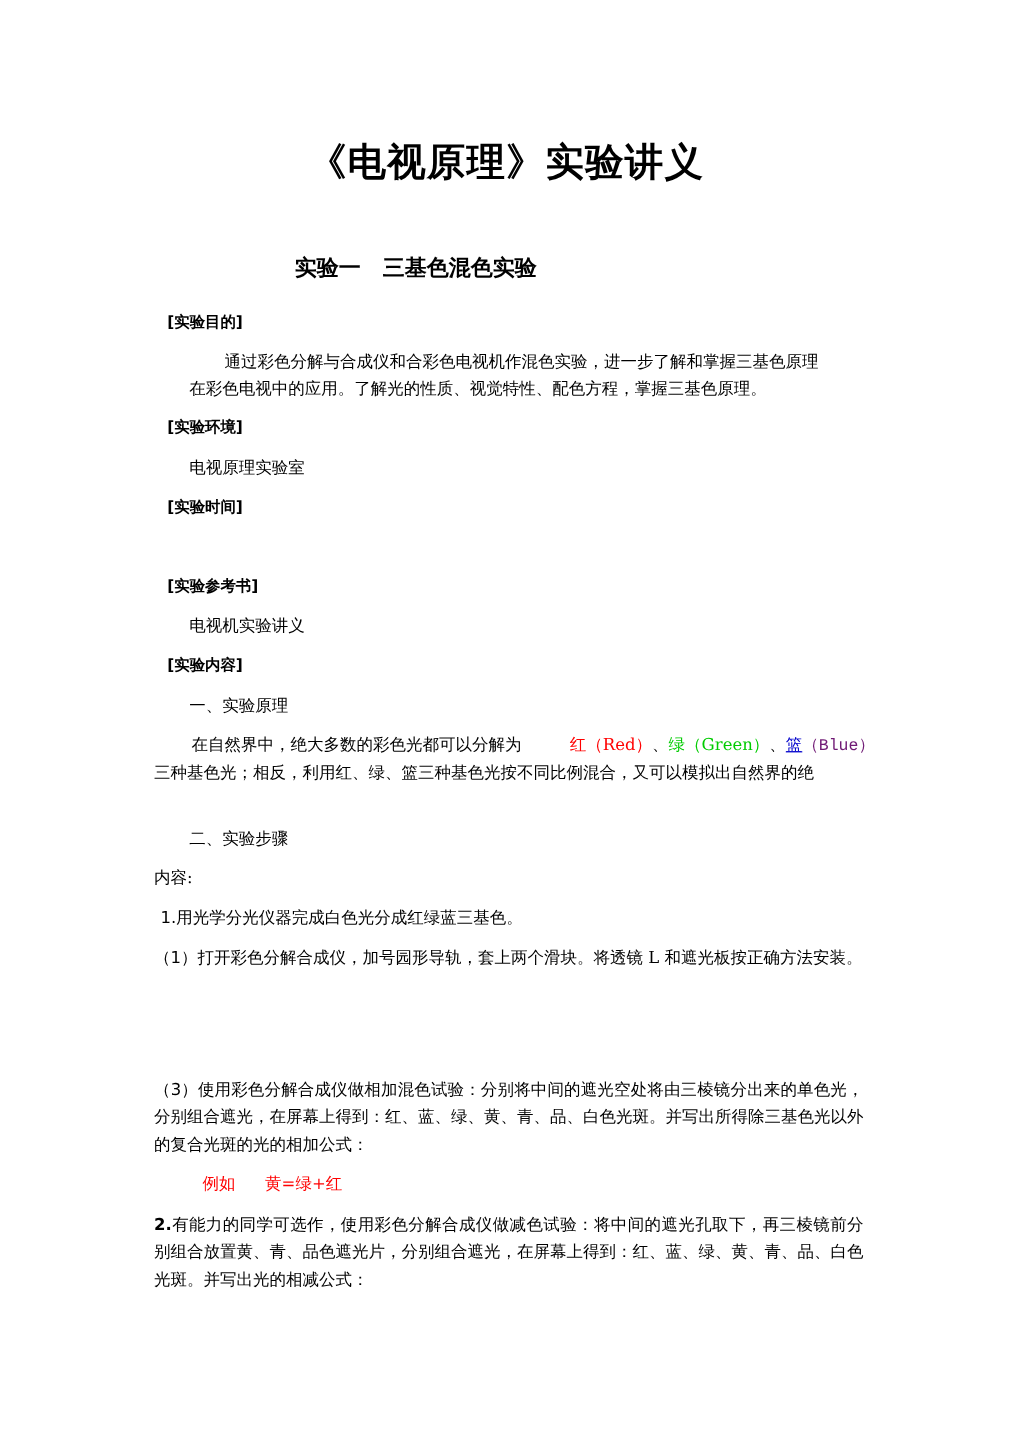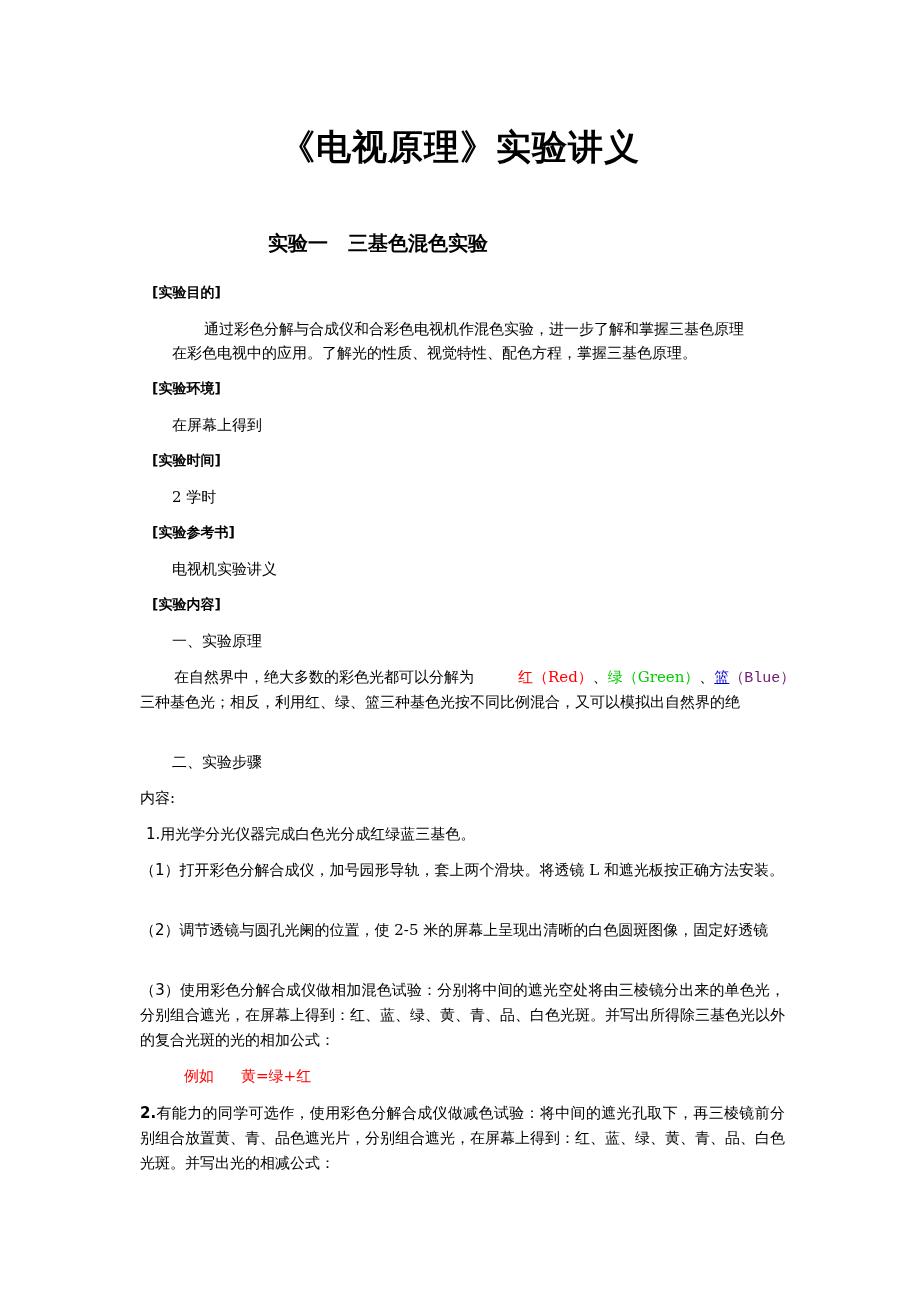--- a/index.html
+++ b/index.html
@@ -29,24 +29,23 @@
 <div class="page">
 
   <div class="title">《电视原理》实验讲义</div>
   <div class="subtitle">实验一　三基色混色实验</div>
 
   <div class="sec" style="top:284px">[实验目的]</div>
   <div class="p" style="top:317px; left:172px; width:615px; text-indent:32px">通过彩色分解与合成仪和合彩色电视机作混色实验，进一步了解和掌握三基色原理</div>
   <div class="p" style="top:341px; left:172px; width:615px">在彩色电视中的应用。了解光的性质、视觉特性、配色方程，掌握三基色原理。</div>
 
   <div class="sec" style="top:380px">[实验环境]</div>
-  <div class="p ind1" style="top:413px">在屏幕上得到</div>
+  <div class="p ind1" style="top:413px">电视原理实验室</div>
 
   <div class="sec" style="top:452px">[实验时间]</div>
-  <div class="p ind1" style="top:485px">2 学时</div>
 
   <div class="sec" style="top:524px">[实验参考书]</div>
   <div class="p ind1" style="top:557px">电视机实验讲义</div>
 
   <div class="sec" style="top:596px">[实验内容]</div>
   <div class="p ind1" style="top:629px">一、实验原理</div>
 
   <div class="p" style="top:665px; text-indent:34px; white-space:nowrap">
     <span>在自然界中，绝大多数的彩色光都可以分解为</span><span class="red">红（Red）</span><span>、</span><span class="green">绿（Green）</span><span>、</span><span class="blue">篮</span><span class="blue2">（Blue）</span>
   </div>
@@ -56,23 +55,20 @@
   <div class="p" style="top:786px">内容:</div>
 
   <div class="p" style="top:822px; left:146px">
     <span class="num">1.</span><span>用光学分光仪器完成白色光分成红绿蓝三基色。</span>
   </div>
 
   <div class="p" style="top:858px">
     <span class="num">（1）</span><span>打开彩色分解合成仪，加号园形导轨，套上两个滑块。将透镜 L 和遮光板按正确方法安装。</span>
   </div>
 
-  <div class="p" style="top:918px">
-    <span class="num">（2）</span><span>调节透镜与圆孔光阑的位置，使 2-5 米的屏幕上呈现出清晰的白色圆斑图像，固定好透镜</span>
-  </div>
 
   <div class="p" style="top:978px">
     <span class="num">（3）</span><span>使用彩色分解合成仪做相加混色试验：分别将中间的遮光空处将由三棱镜分出来的单色光，分别组合遮光，在屏幕上得到：红、蓝、绿、黄、青、品、白色光斑。并写出所得除三基色光以外的复合光斑的光的相加公式：</span>
   </div>
 
   <div class="p red" style="top:1064px">
     <span>例如</span><span style="display:inline-block;width:27px"></span><span>黄=绿+红</span>
   </div>
 
   <div class="p" style="top:1101px">

